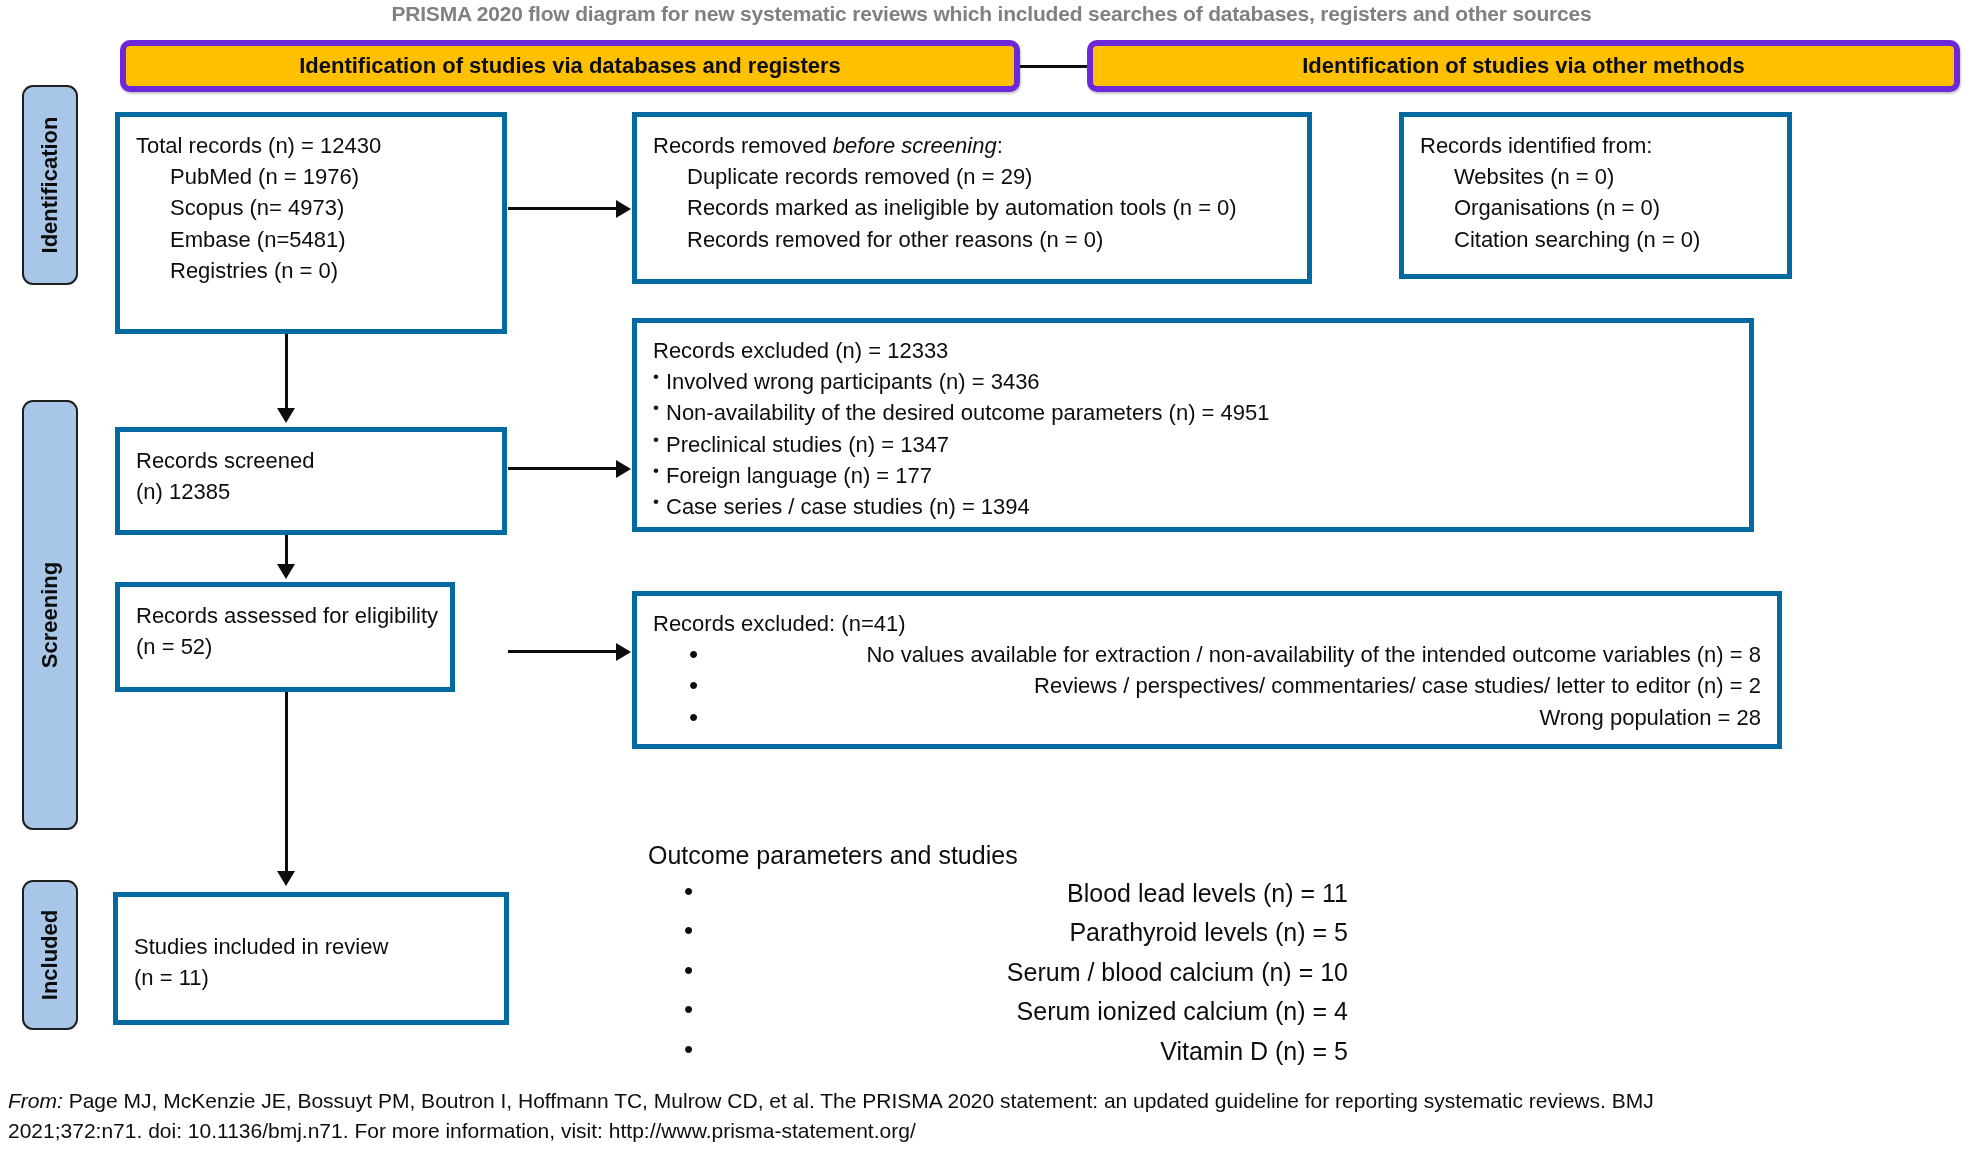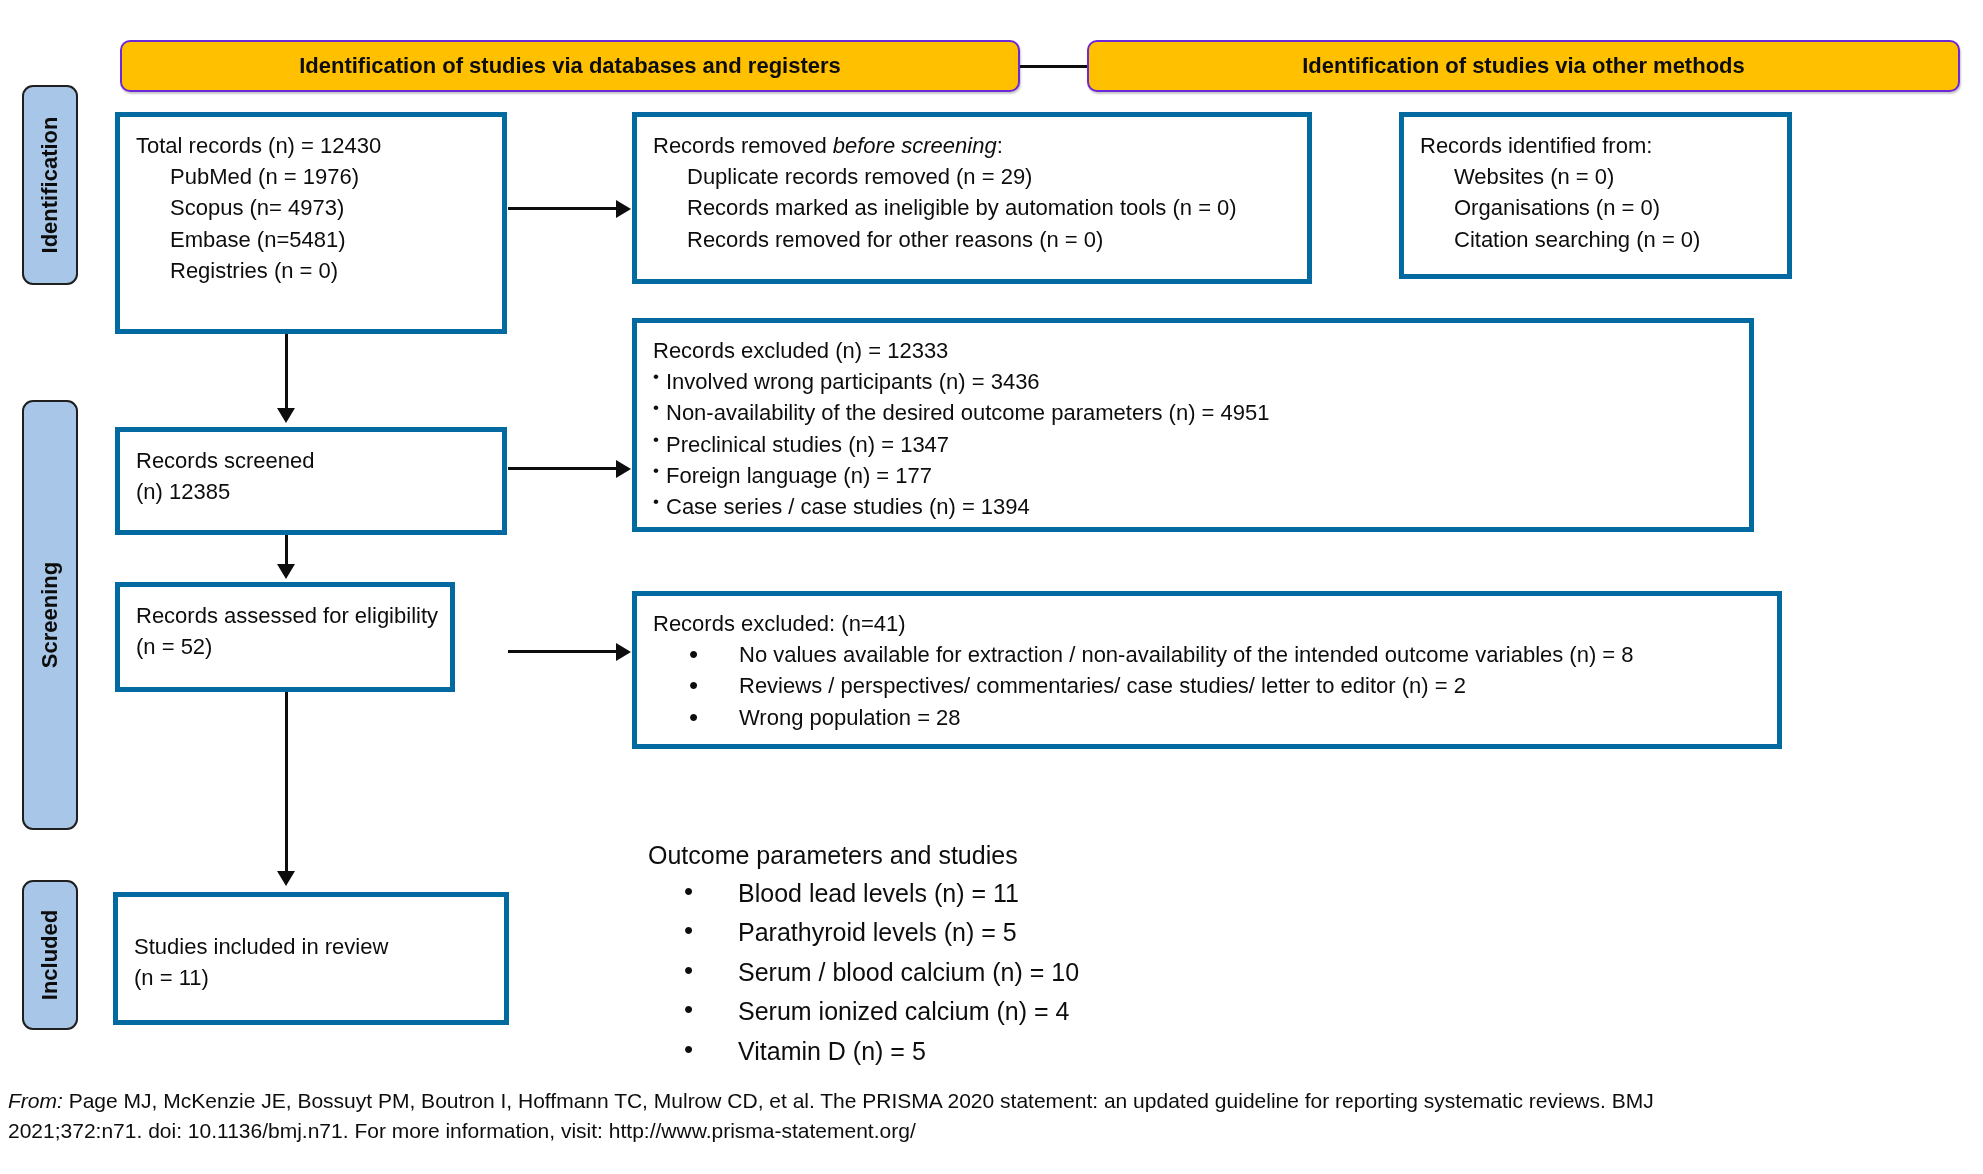--- a/index.html
+++ b/index.html
@@ -49,21 +49,21 @@
     white-space: nowrap;
     font-size: 22px;
     font-weight: bold;
     color: #0d0d0d;
   }
 
   
   .header-bar {
     position: absolute;
     background: #ffc000;
-    border: 2px solid #6d28d9;
+    border: 6px solid #6d28d9;
     border-radius: 10px;
     box-sizing: border-box;
     display: flex;
     align-items: center;
     justify-content: center;
     font-size: 22px;
     font-weight: bold;
     color: #0d0d0d;
     box-shadow: 1px 2px 2px rgba(0,0,0,0.22);
   }
@@ -95,20 +95,21 @@
     position: absolute;
     left: 0;
     top: -1px;
     font-size: 17px;
   }
   
   .bul-wide {
     position: relative;
     padding-left: 86px;
     white-space: nowrap;
+    text-align: right;
   }
   .bul-wide::before {
     content: "\2022";
     position: absolute;
     left: 36px;
     top: -3px;
     font-size: 26px;
   }
 
   
@@ -152,20 +153,21 @@
     line-height: 1.45;
     color: #0d0d0d;
   }
   .footer .from-lbl { font-style: italic; font-weight: normal; }
 </style>
 </head>
 <body>
 
 <div id="page">
 
+  <div class="diagram-title">PRISMA 2020 flow diagram for new systematic reviews which included searches of databases, registers and other sources</div>
 
   <div class="phase-label" style="left:22px; top:85px; width:56px; height:200px;">
     <span class="phase-text">Identification</span>
   </div>
   <div class="phase-label" style="left:22px; top:400px; width:56px; height:430px;">
     <span class="phase-text">Screening</span>
   </div>
   <div class="phase-label" style="left:22px; top:880px; width:56px; height:150px;">
     <span class="phase-text">Included</span>
   </div>

